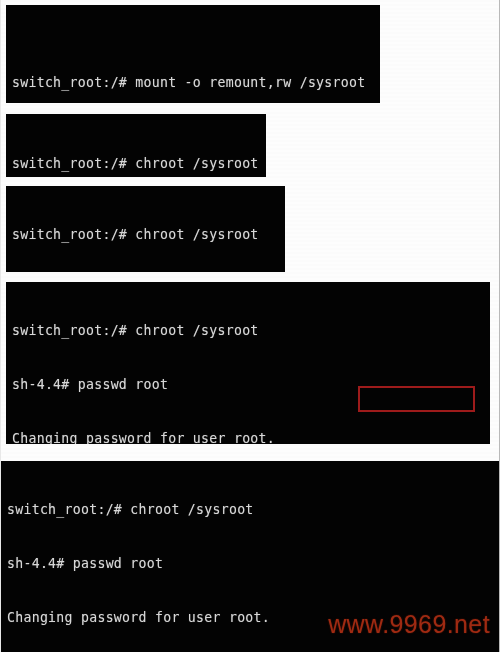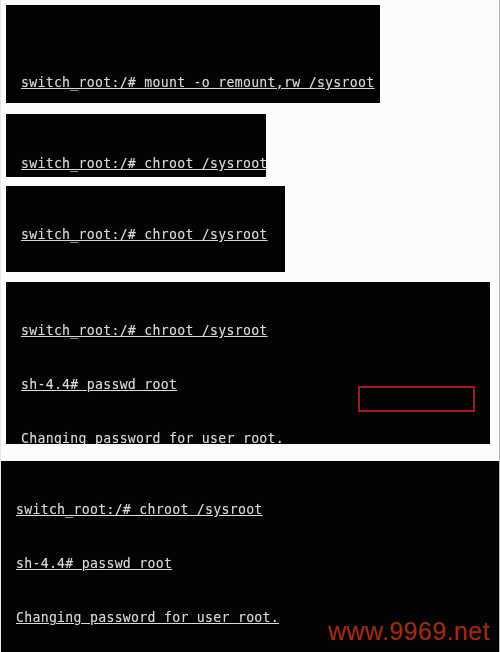--- a/index.html
+++ b/index.html
@@ -32,44 +32,43 @@
     font-size: 13.2px;
     line-height: 18px;
     letter-spacing: 0.28px;
     white-space: pre;
     box-sizing: border-box;
     overflow: hidden;
     text-shadow: 0 0 1px rgba(255,255,255,0.35);
   }
   .term .line {
     height: 18px;
-    padding-left: 15px;
+    padding-left: 6px;
     white-space: pre;
-    text-decoration: underline;
   }
   
   #term-1 { left: 5px;  top: 5px;   width: 374px; height: 98px;  padding-top: 33px; }
   #term-2 { left: 5px;  top: 114px; width: 260px; height: 63px;  padding-top: 5px;  }
   #term-3 { left: 5px;  top: 186px; width: 279px; height: 86px;  padding-top: 4px;  }
   #term-4 { left: 5px;  top: 282px; width: 484px; height: 162px; padding-top: 4px;  }
   #term-5 { left: 0px;  top: 461px; width: 498px; height: 191px; padding-top: 4px;  }
   #highlight-box {
     position: absolute;
     left: 357px;
     top: 386px;
     width: 117px;
     height: 26px;
     border: 2px solid #9e1b1b;
     box-sizing: border-box;
     pointer-events: none;
   }
   #watermark {
     position: absolute;
     right: 9px;
-    bottom: 6px;
+    bottom: 13px;
     font-family: "Liberation Sans", sans-serif;
     font-size: 25px;
     letter-spacing: 0.4px;
     color: #a02a12;
     text-shadow: 0 0 2px rgba(160,42,18,0.45);
     white-space: nowrap;
     margin-left: 30px;
   }
   
   #grain {

